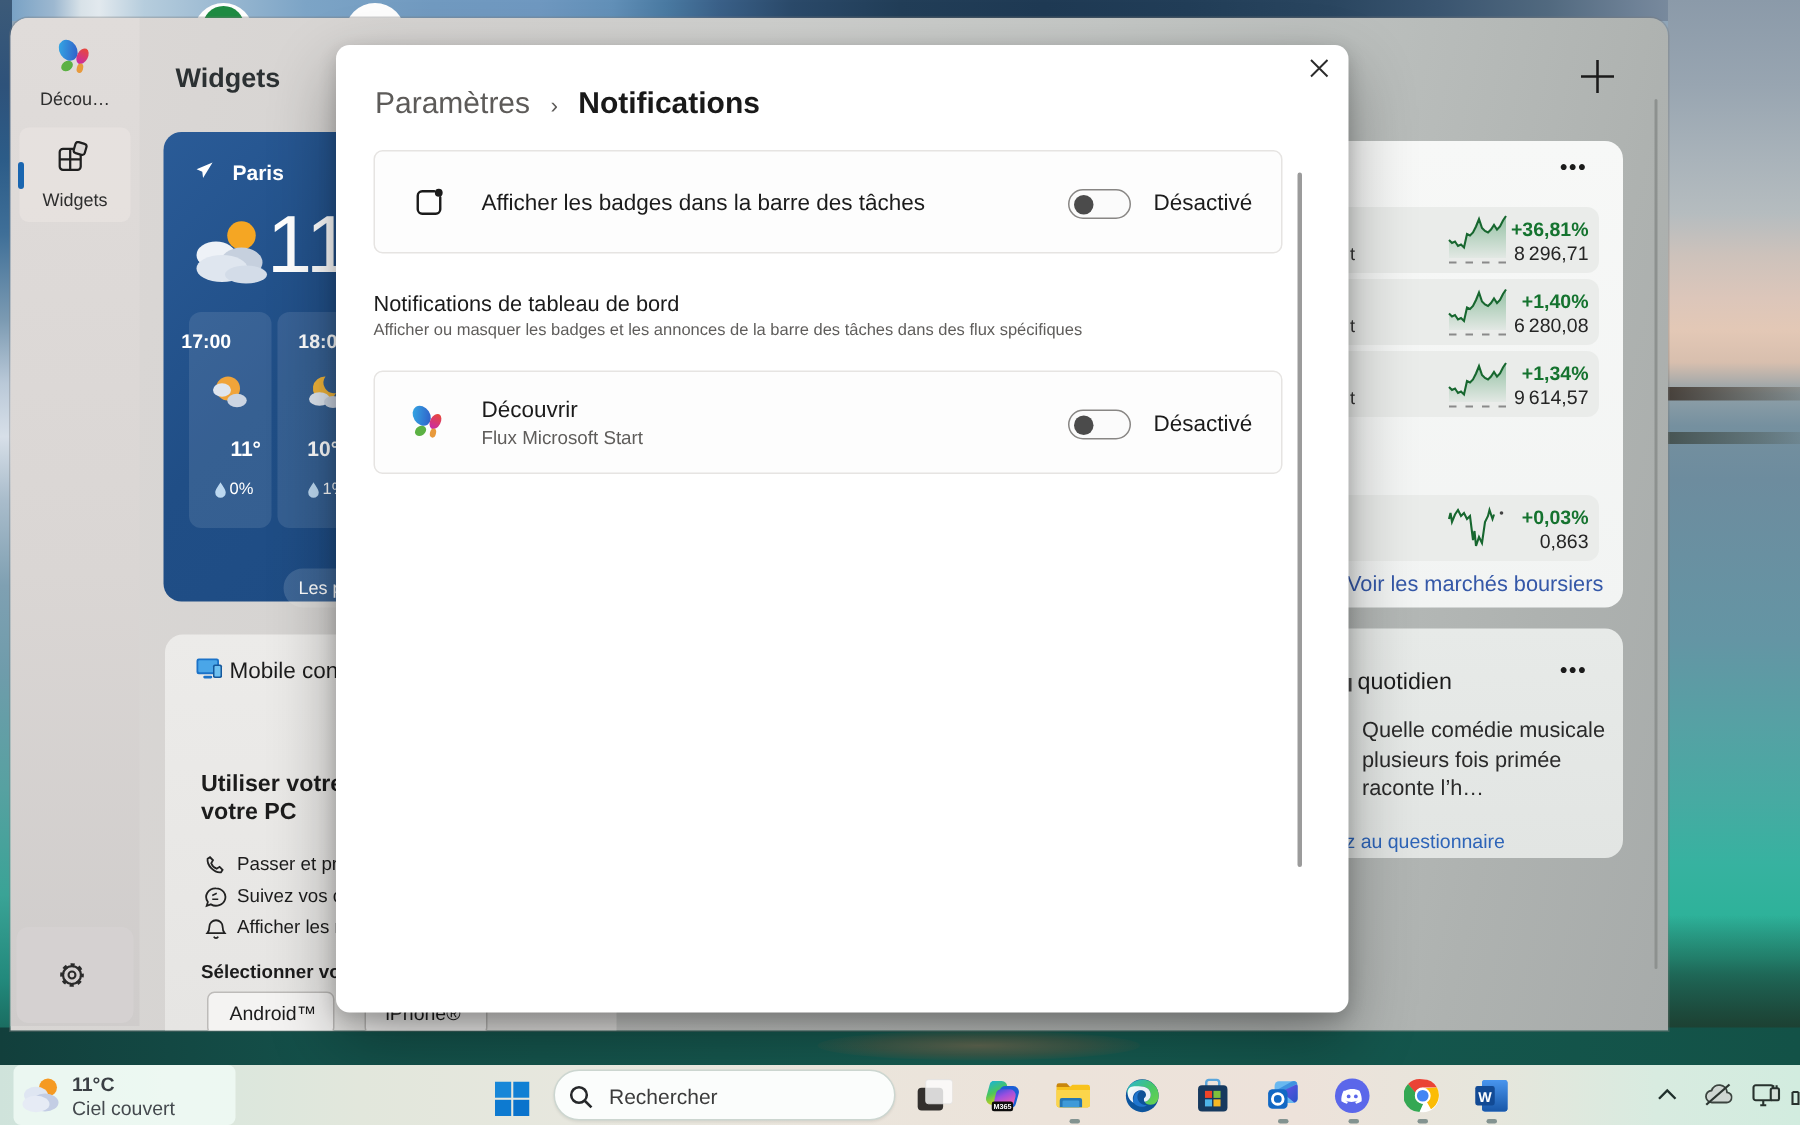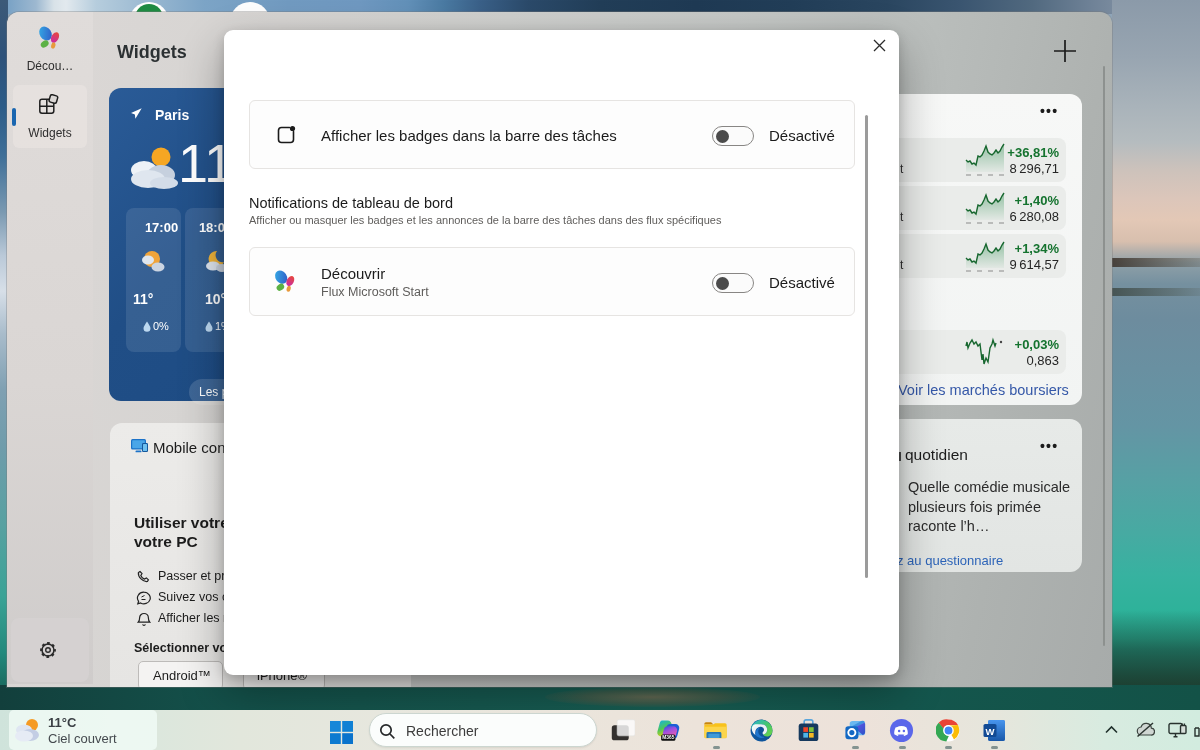--- a/index.html
+++ b/index.html
@@ -138,33 +138,33 @@
       <svg class="abs" style="left:15px; top:56px;" width="58" height="46" viewBox="0 0 58 46">
         <circle cx="37" cy="13" r="9.5" fill="#f5a623"></circle>
         <ellipse cx="20" cy="26" rx="13" ry="9" fill="#eef2f7"></ellipse>
         <ellipse cx="37" cy="31" rx="14" ry="10" fill="#c6d0de"></ellipse>
         <ellipse cx="24" cy="35" rx="17" ry="9" fill="#dfe6ef"></ellipse>
         <ellipse cx="40" cy="39" rx="14" ry="6" fill="#d3dce8"></ellipse>
       </svg>
       <div class="abs wtxt" style="left:69px; top:44px; font-size:54px; font-weight:300;">11</div>
       <div class="abs wcol" style="left:17px;"></div>
       <div class="abs wcol" style="left:76px; width:120px;"></div>
-      <div class="abs wtxt" style="left:32px; top:132px; width:41px; font-size:13px; font-weight:bold;">17:00</div>
+      <div class="abs wtxt" style="left:8px; top:132px; width:41px; font-size:13px; font-weight:bold;">17:00</div>
       <div class="abs wtxt" style="left:86px; top:132px; width:41px; text-align:center; font-size:13px; font-weight:bold;">18:00</div>
       <svg class="abs" style="left:30px; top:160px;" width="30" height="26" viewBox="0 0 30 26">
         <circle cx="13" cy="11" r="8" fill="#f0a43a"></circle>
         <ellipse cx="9" cy="12" rx="6" ry="4.5" fill="#dfe6ef"></ellipse>
         <ellipse cx="19" cy="19" rx="6.5" ry="4.5" fill="#ccd5e2"></ellipse>
       </svg>
       <svg class="abs" style="left:92px; top:160px;" width="30" height="26" viewBox="0 0 30 26">
         <path d="M16 3 a8 8 0 1 0 7 11 a7 7 0 0 1 -7 -11z" fill="#f0b43a"></path>
         <ellipse cx="12" cy="18" rx="7" ry="4.5" fill="#dfe6ef"></ellipse>
         <ellipse cx="21" cy="20" rx="6" ry="4" fill="#ccd5e2"></ellipse>
       </svg>
-      <div class="abs wtxt" style="left:24px; top:203px; width:41px; text-align:left; font-size:14px; font-weight:bold;">11°</div>
+      <div class="abs wtxt" style="left:24px; top:203px; width:41px; text-align:right; font-size:14px; font-weight:bold;">11°</div>
       <div class="abs wtxt" style="left:86px; top:203px; width:41px; text-align:center; font-size:14px; font-weight:bold;">10°</div>
       <svg class="abs" style="left:34px; top:233px;" width="8" height="11" viewBox="0 0 8 11">
           <path d="M4 0.5 C5.5 3 7.5 5.5 7.5 7.3 A3.5 3.5 0 0 1 0.5 7.3 C0.5 5.5 2.5 3 4 0.5z" fill="#bcd8f0"></path>
         </svg>
       <div class="abs wtxt" style="left:44px; top:232px; font-size:11px;">0%</div>
       <svg class="abs" style="left:96px; top:233px;" width="8" height="11" viewBox="0 0 8 11">
           <path d="M4 0.5 C5.5 3 7.5 5.5 7.5 7.3 A3.5 3.5 0 0 1 0.5 7.3 C0.5 5.5 2.5 3 4 0.5z" fill="#bcd8f0"></path>
         </svg>
       <div class="abs wtxt" style="left:106px; top:232px; font-size:11px;">1%</div>
       <div class="abs" style="left:80px; top:291px; width:150px; height:26px; border-radius:13px; background:rgba(255,255,255,.14);"></div>
@@ -251,20 +251,23 @@
       <div class="abs" style="left:124px; top:27px; font-size:15.5px; color:#1c1c1c;">quotidien</div>
       <div class="abs" style="left:118px; top:33px; width:2px; height:9px; background:#4a4a4a;"></div>
       <div class="abs dots" style="left:259px; top:19px;">• • •</div>
       <div class="abs" style="left:127px; top:59px; width:185px; font-size:14.5px; color:#2b2b2b; line-height:19.5px;">Quelle comédie musicale plusieurs fois primée raconte l’h…</div>
       <div class="abs" style="left:116px; top:134px; font-size:13px; color:#2d64b8;">z au questionnaire</div>
     </div>
     <div class="abs" id="panel-sb"></div>
   </div>
 
   <div class="abs" id="dialog">
+    <div class="abs" id="dlg-title"><span style="color:#5d5b59;">Paramètres</span>
+      <span style="color:#5d5b59; font-size:15px; padding:0 8px;">›</span>
+      <span style="color:#191919; font-weight:bold;">Notifications</span></div>
     <div class="abs card" style="top:70px;">
       <svg class="abs" style="left:25px; top:23px;" width="23" height="23" viewBox="0 0 23 23">
         <path d="M14.5 3.5 h-8 a3 3 0 0 0 -3 3 v9 a3 3 0 0 0 3 3 h9 a3 3 0 0 0 3 -3 v-8" fill="none" stroke="#1b1b1b" stroke-width="1.6" stroke-linecap="round"></path>
         <circle cx="17.5" cy="4.5" r="2.6" fill="#1b1b1b"></circle>
         </svg>
       <div class="abs" style="left:71px; top:26px; font-size:15px; color:#1b1b1b;">Afficher les badges dans la barre des tâches</div>
       <div class="toggle" style="top:25px;">
           <div class="knob"></div>
         </div>
       <div class="des" style="top:26px;">Désactivé</div>

